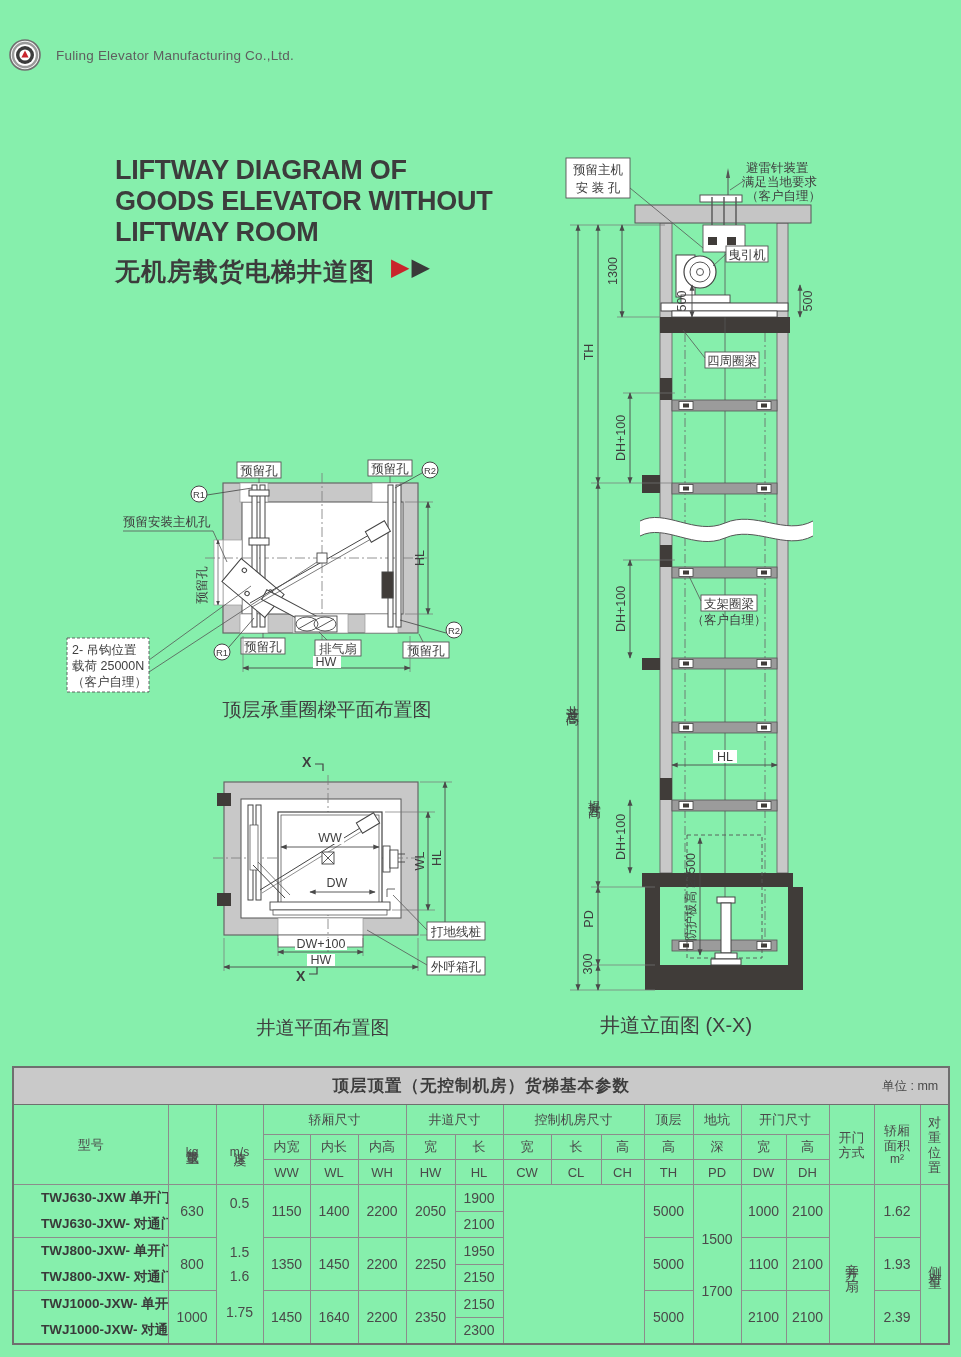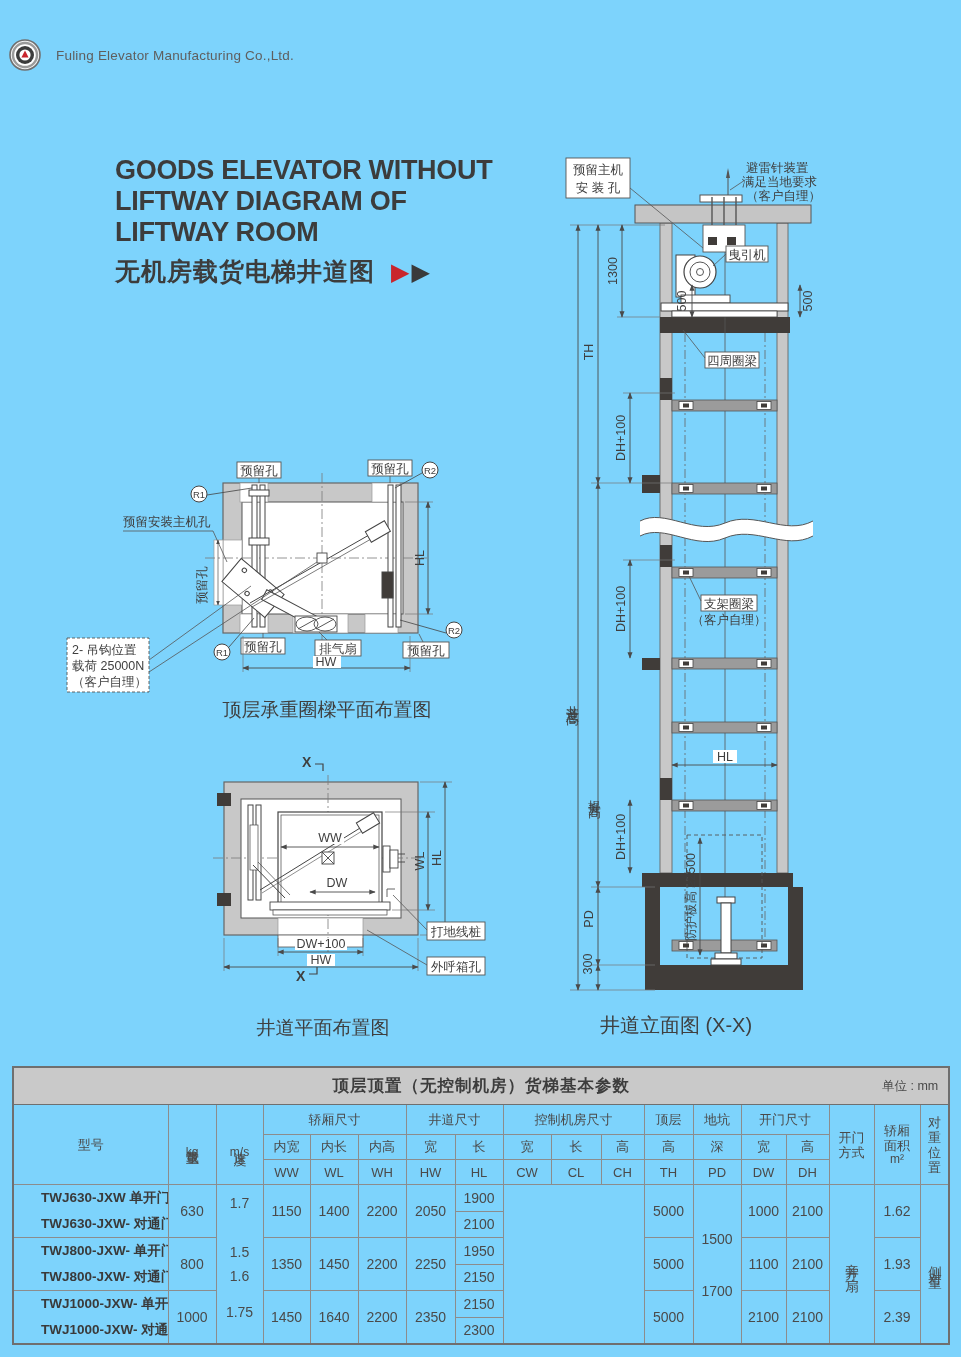--- a/index.html
+++ b/index.html
@@ -1,24 +1,24 @@
 <!DOCTYPE html>
 <html><head>
 <meta charset="utf-8">
 <style>
   html,body{margin:0;padding:0;background:#fff;}
-  .page{position:relative;width:961px;height:1357px;background:#7dd3fc;
+  .page{position:relative;width:961px;height:1357px;background:#86efac;
         font-family:"Liberation Sans",sans-serif;color:#3f3f3f;overflow:hidden;}
   
   .brand{position:absolute;left:8px;top:38px;display:flex;align-items:center;}
   .brand-name{margin-left:14px;font-size:13.5px;color:#5f5f5f;letter-spacing:.2px;}
   
   .title-block{position:absolute;left:115px;top:155px;}
   .title-line{font-size:27px;line-height:31px;font-weight:bold;color:#3c3c3c;letter-spacing:-0.3px;}
-  .subtitle-row{margin-top:7px;display:flex;align-items:center;}
+  .subtitle-row{margin-top:7px;display:flex;align-items:flex-start;}
   .subtitle{font-size:25px;font-weight:bold;color:#3c3c3c;letter-spacing:1px;}
   .tri{font-size:24px;line-height:24px;margin-left:10px;}
   .tri.red{color:#c9252c;margin-left:16px;}
   .tri.dark{color:#3a3a3a;margin-left:2px;}
   
   svg text{font-family:"Liberation Sans",sans-serif;fill:#3f3f3f;}
   .dwg{position:absolute;}
   .vupright{position:absolute;writing-mode:vertical-rl;text-orientation:upright;
             font-size:13px;color:#3f3f3f;letter-spacing:2px;}
   
@@ -55,22 +55,22 @@
       <circle cx="17" cy="17" r="15" fill="#f1f1f1" stroke="#6f6f6f" stroke-width="1.6"></circle>
       <circle cx="17" cy="17" r="12" fill="#ffffff" stroke="#9a9a9a" stroke-width="2.4"></circle>
       <circle cx="17" cy="17" r="9" fill="#3b3b3b"></circle>
       <circle cx="17" cy="17" r="5.6" fill="#ffffff"></circle>
       <polygon points="17,12.6 13.4,19.6 20.6,19.6" fill="#c9252c"></polygon>
     </svg>
     <span class="brand-name">Fuling Elevator Manufacturing Co.,Ltd.</span>
   </div>
 
   <div class="title-block">
+    <div class="title-line">LIFTWAY DIAGRAM OF</div>
     <div class="title-line">GOODS ELEVATOR WITHOUT</div>
-    <div class="title-line">LIFTWAY DIAGRAM OF</div>
     <div class="title-line">LIFTWAY ROOM</div>
     <div class="subtitle-row">
       <span class="subtitle">无机房载货电梯井道图</span>
       <span class="tri red">▶</span>
       <span class="tri dark">▶</span>
     </div>
   </div>
 
   <svg class="dwg" style="left:55px;top:440px;" width="425" height="300" viewBox="0 0 425 300">
     <defs>
@@ -554,21 +554,21 @@
         </tr>
       </thead>
       <tbody>
         <tr>
           <td rowspan="2" class="model-cell">
             <div>TWJ630-JXW 单开门</div>
             <div>TWJ630-JXW- 对通门</div>
           </td>
           <td rowspan="2">630</td>
           <td rowspan="6" class="relcell">
-            <div class="abs-val" style="top:10px">1.7</div>
+            <div class="abs-val" style="top:10px">0.5</div>
             <div class="abs-val" style="top:59px">1.5</div>
             <div class="abs-val" style="top:83px">1.6</div>
             <div class="abs-val" style="top:119px">1.75</div>
           </td>
           <td rowspan="2">1150</td>
           <td rowspan="2">1400</td>
           <td rowspan="2">2200</td>
           <td rowspan="2">2050</td>
           <td>1900</td>
           <td colspan="3" rowspan="6"></td>

